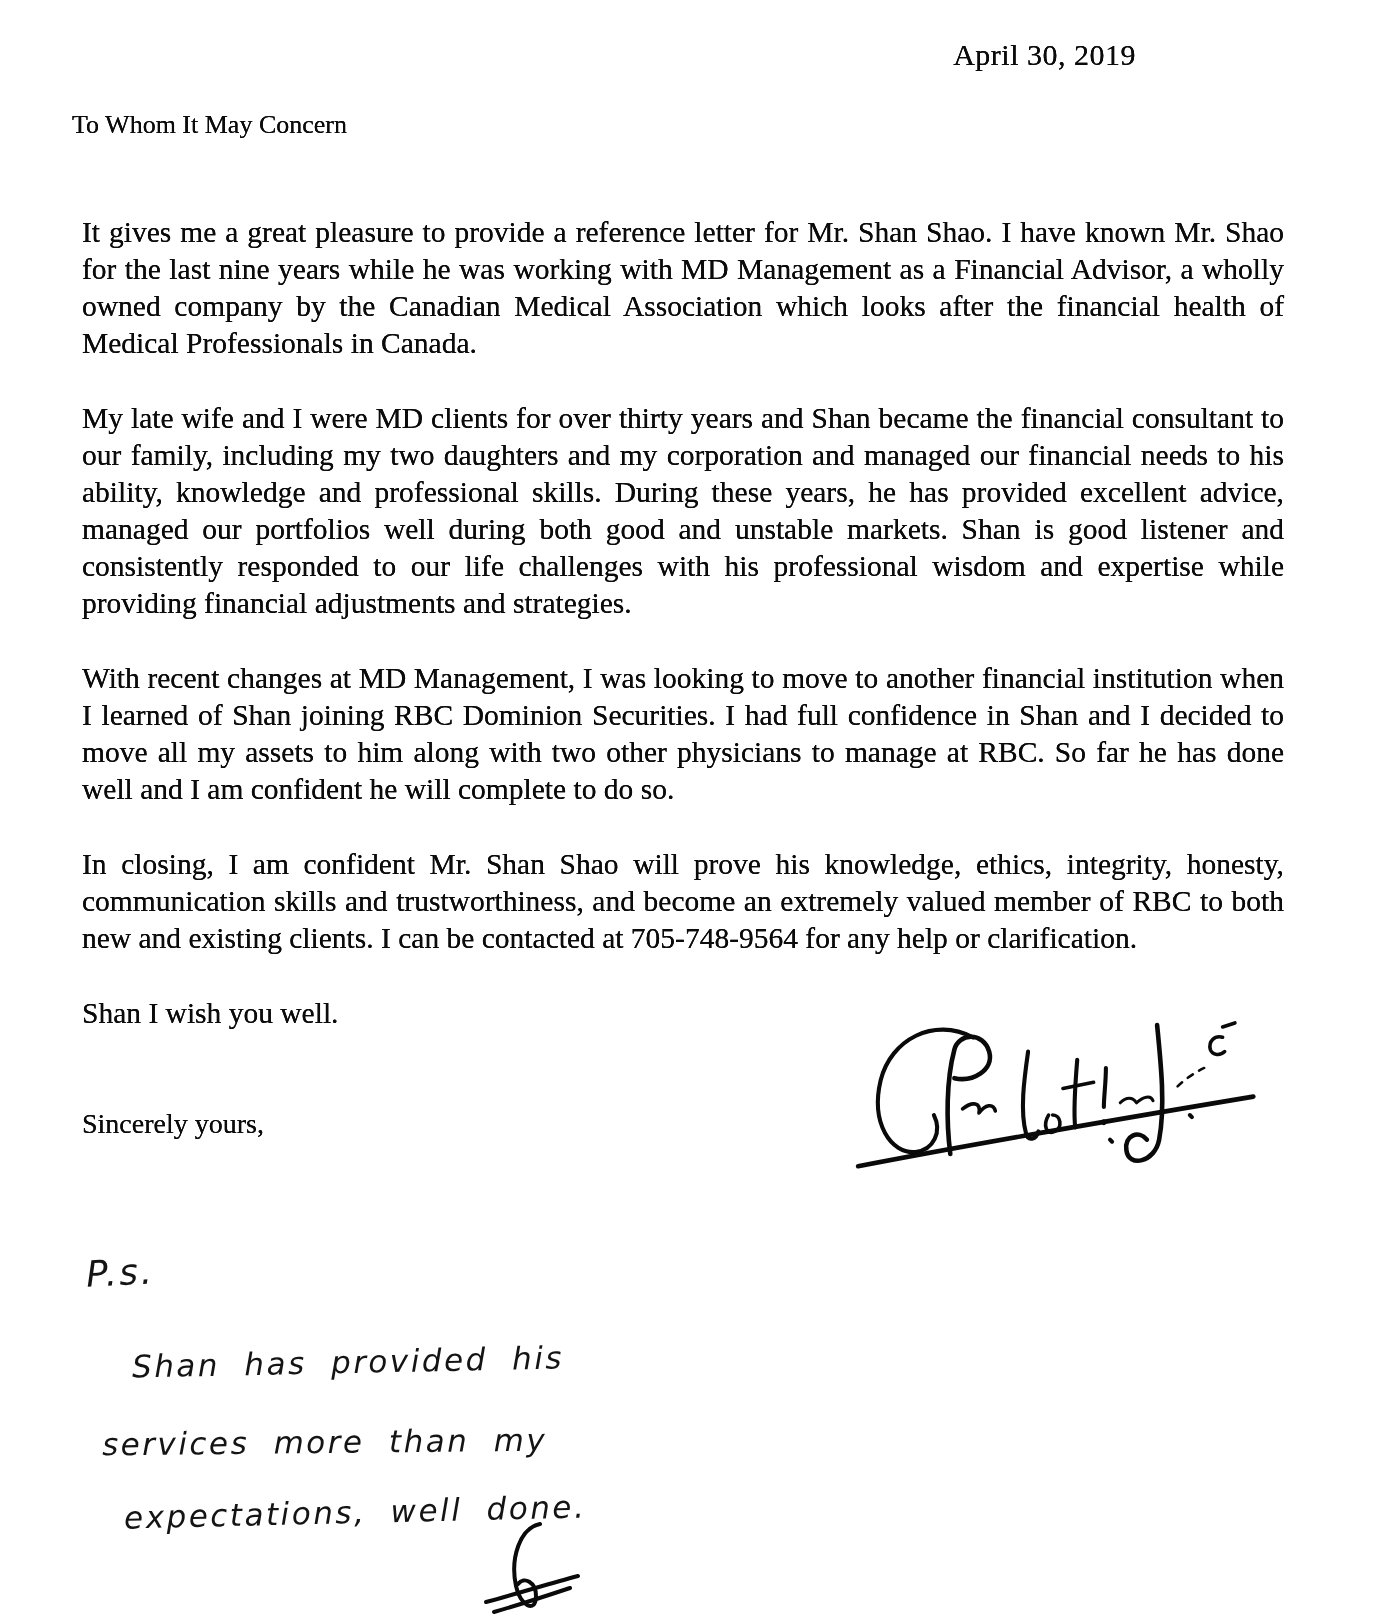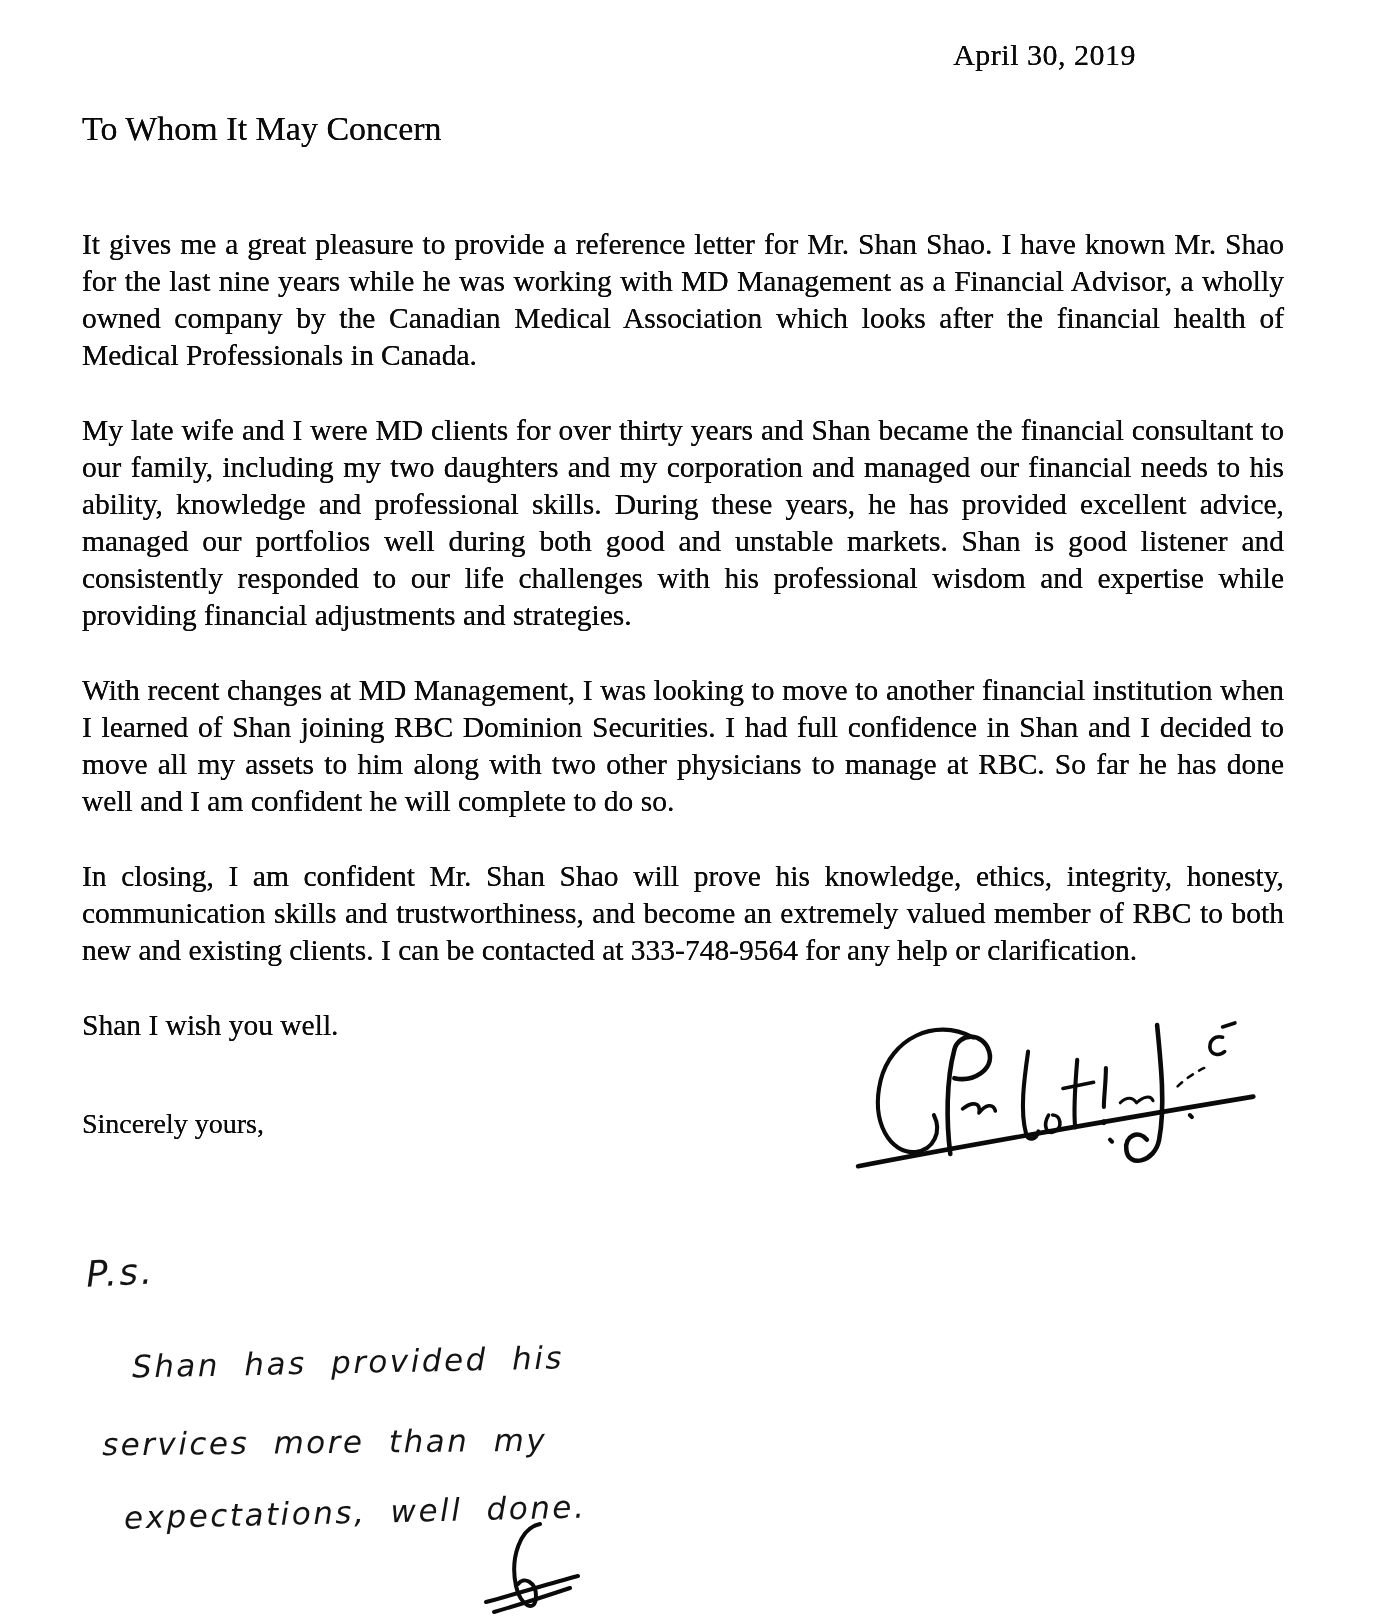--- a/index.html
+++ b/index.html
@@ -26,33 +26,33 @@
     top: 38px;
     left: 0;
     right: 196px;
     text-align: right;
     font-size: 30px;
     letter-spacing: 0.5px;
   }
   .salutation {
     position: absolute;
     top: 110px;
-    left: 82px;
-    font-size: 34px;
+    left: 72px;
+    font-size: 26px;
   }
   .body-text {
     position: absolute;
     top: 214px;
     left: 82px;
     width: 1202px;
     font-size: 29.5px;
     line-height: 37px;
   }
   .body-text p {
-    margin: 12px 0 38px 0;
+    margin: 0 0 38px 0;
     text-align: justify;
   }
   .body-text p.no-justify {
     text-align: left;
   }
   .sincerely {
     position: absolute;
     top: 1108px;
     left: 82px;
     font-size: 28px;
@@ -128,21 +128,21 @@
 <div class="page">
 
   <div class="date-line typed">April 30, 2019</div>
 
   <div class="salutation typed">To Whom It May Concern</div>
 
   <div class="body-text typed">
     <p>It gives me a great pleasure to provide a reference letter for Mr. Shan Shao. I have known Mr. Shao for the last nine years while he was working with MD Management as a Financial Advisor, a wholly owned company by the Canadian Medical Association which looks after the financial health of Medical Professionals in Canada.</p>
     <p>My late wife and I were MD clients for over thirty years and Shan became the financial consultant to our family, including my two daughters and my corporation and managed our financial needs to his ability, knowledge and professional skills. During these years, he has provided excellent advice, managed our portfolios well during both good and unstable markets.  Shan is good listener and consistently responded to our life challenges with his professional wisdom and expertise while providing financial adjustments and strategies.</p>
     <p>With recent changes at MD Management, I was looking to move to another financial institution when I learned of Shan joining RBC Dominion Securities. I had full confidence in Shan and I decided to move all my assets to him along with two other physicians to manage at RBC. So far he has done well and I am confident he will complete to do so.</p>
-    <p>In closing, I am confident Mr. Shan Shao will prove his knowledge, ethics, integrity, honesty, communication skills and trustworthiness, and become an extremely valued member of RBC to both new and existing clients. I can be contacted at 333-748-9564 for any help or clarification.</p>
+    <p>In closing, I am confident Mr. Shan Shao will prove his knowledge, ethics, integrity, honesty, communication skills and trustworthiness, and become an extremely valued member of RBC to both new and existing clients. I can be contacted at 705-748-9564 for any help or clarification.</p>
     <p class="no-justify">Shan I wish you well.</p>
   </div>
 
   <div class="sincerely typed">Sincerely yours,</div>
 
   <svg class="signature-svg" viewBox="0 0 420 160" fill="none" stroke="#0a0a0a" stroke-linecap="round" stroke-linejoin="round">
 
     <path d="M118,28 C80,8 38,30 28,70 C18,112 38,142 62,140 C80,138 88,120 80,104" stroke-width="4"></path>
 
     <path d="M96,142 C92,110 92,70 100,40 C104,24 128,22 134,42 C139,60 118,72 100,68" stroke-width="4.5"></path>

